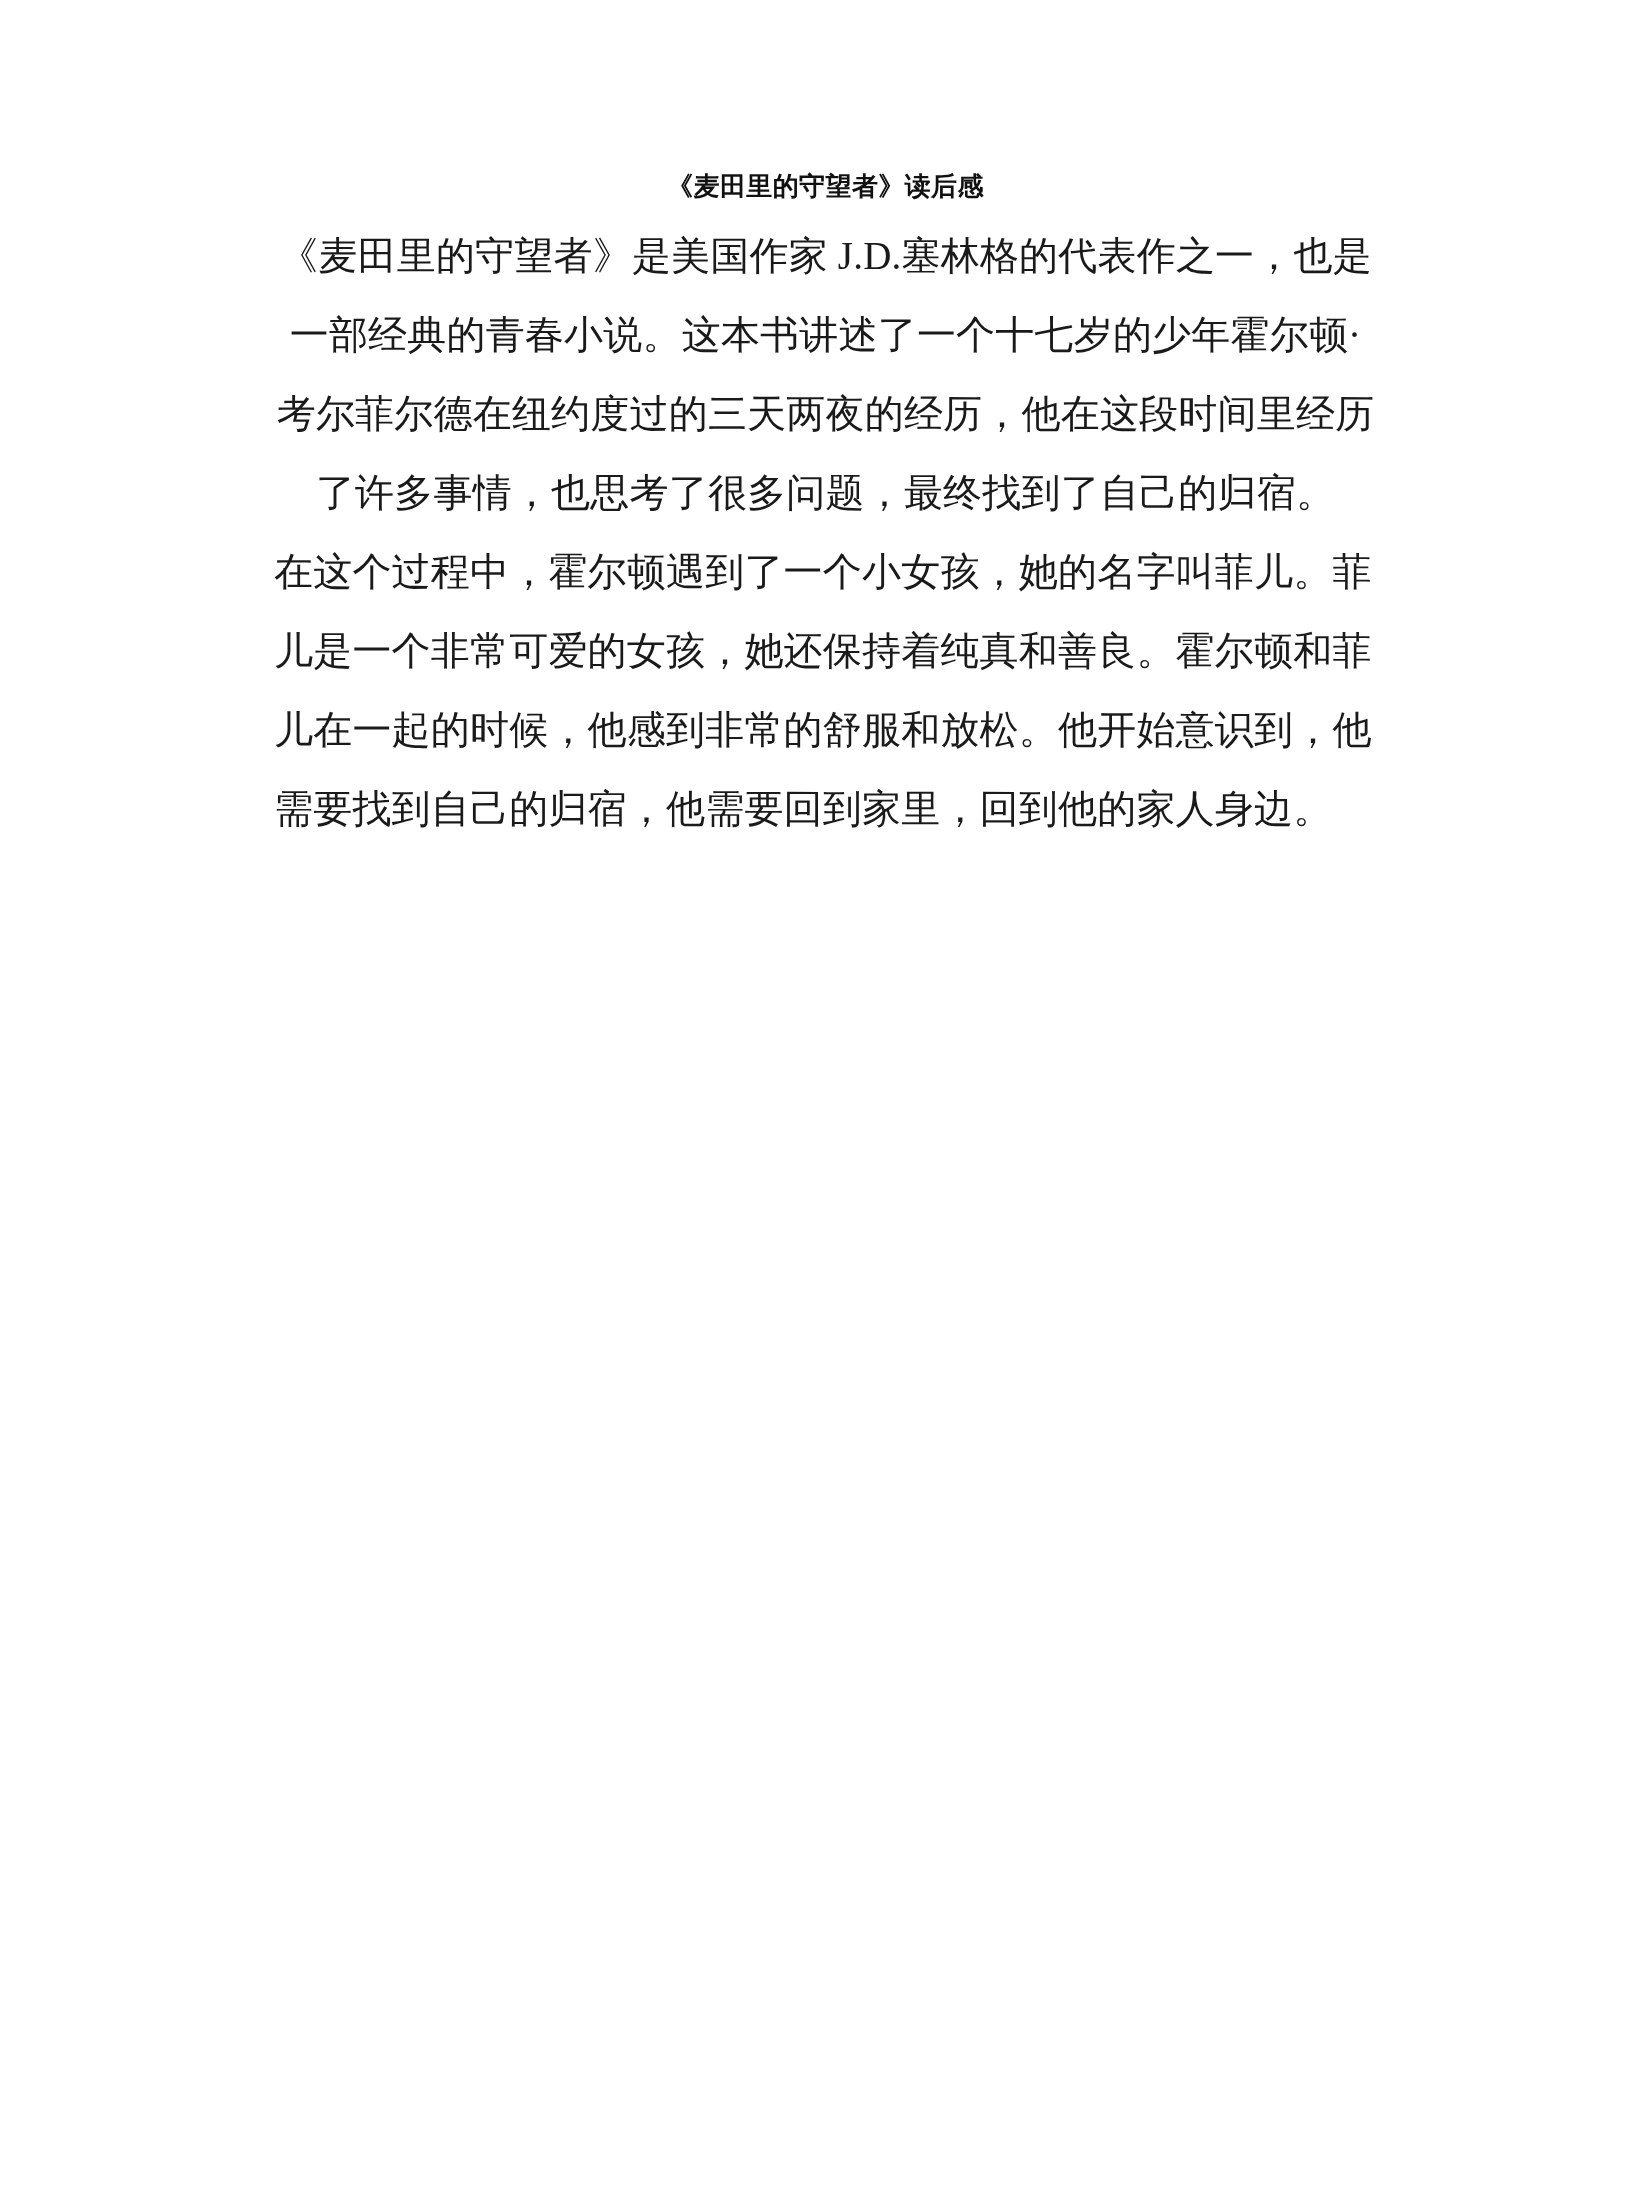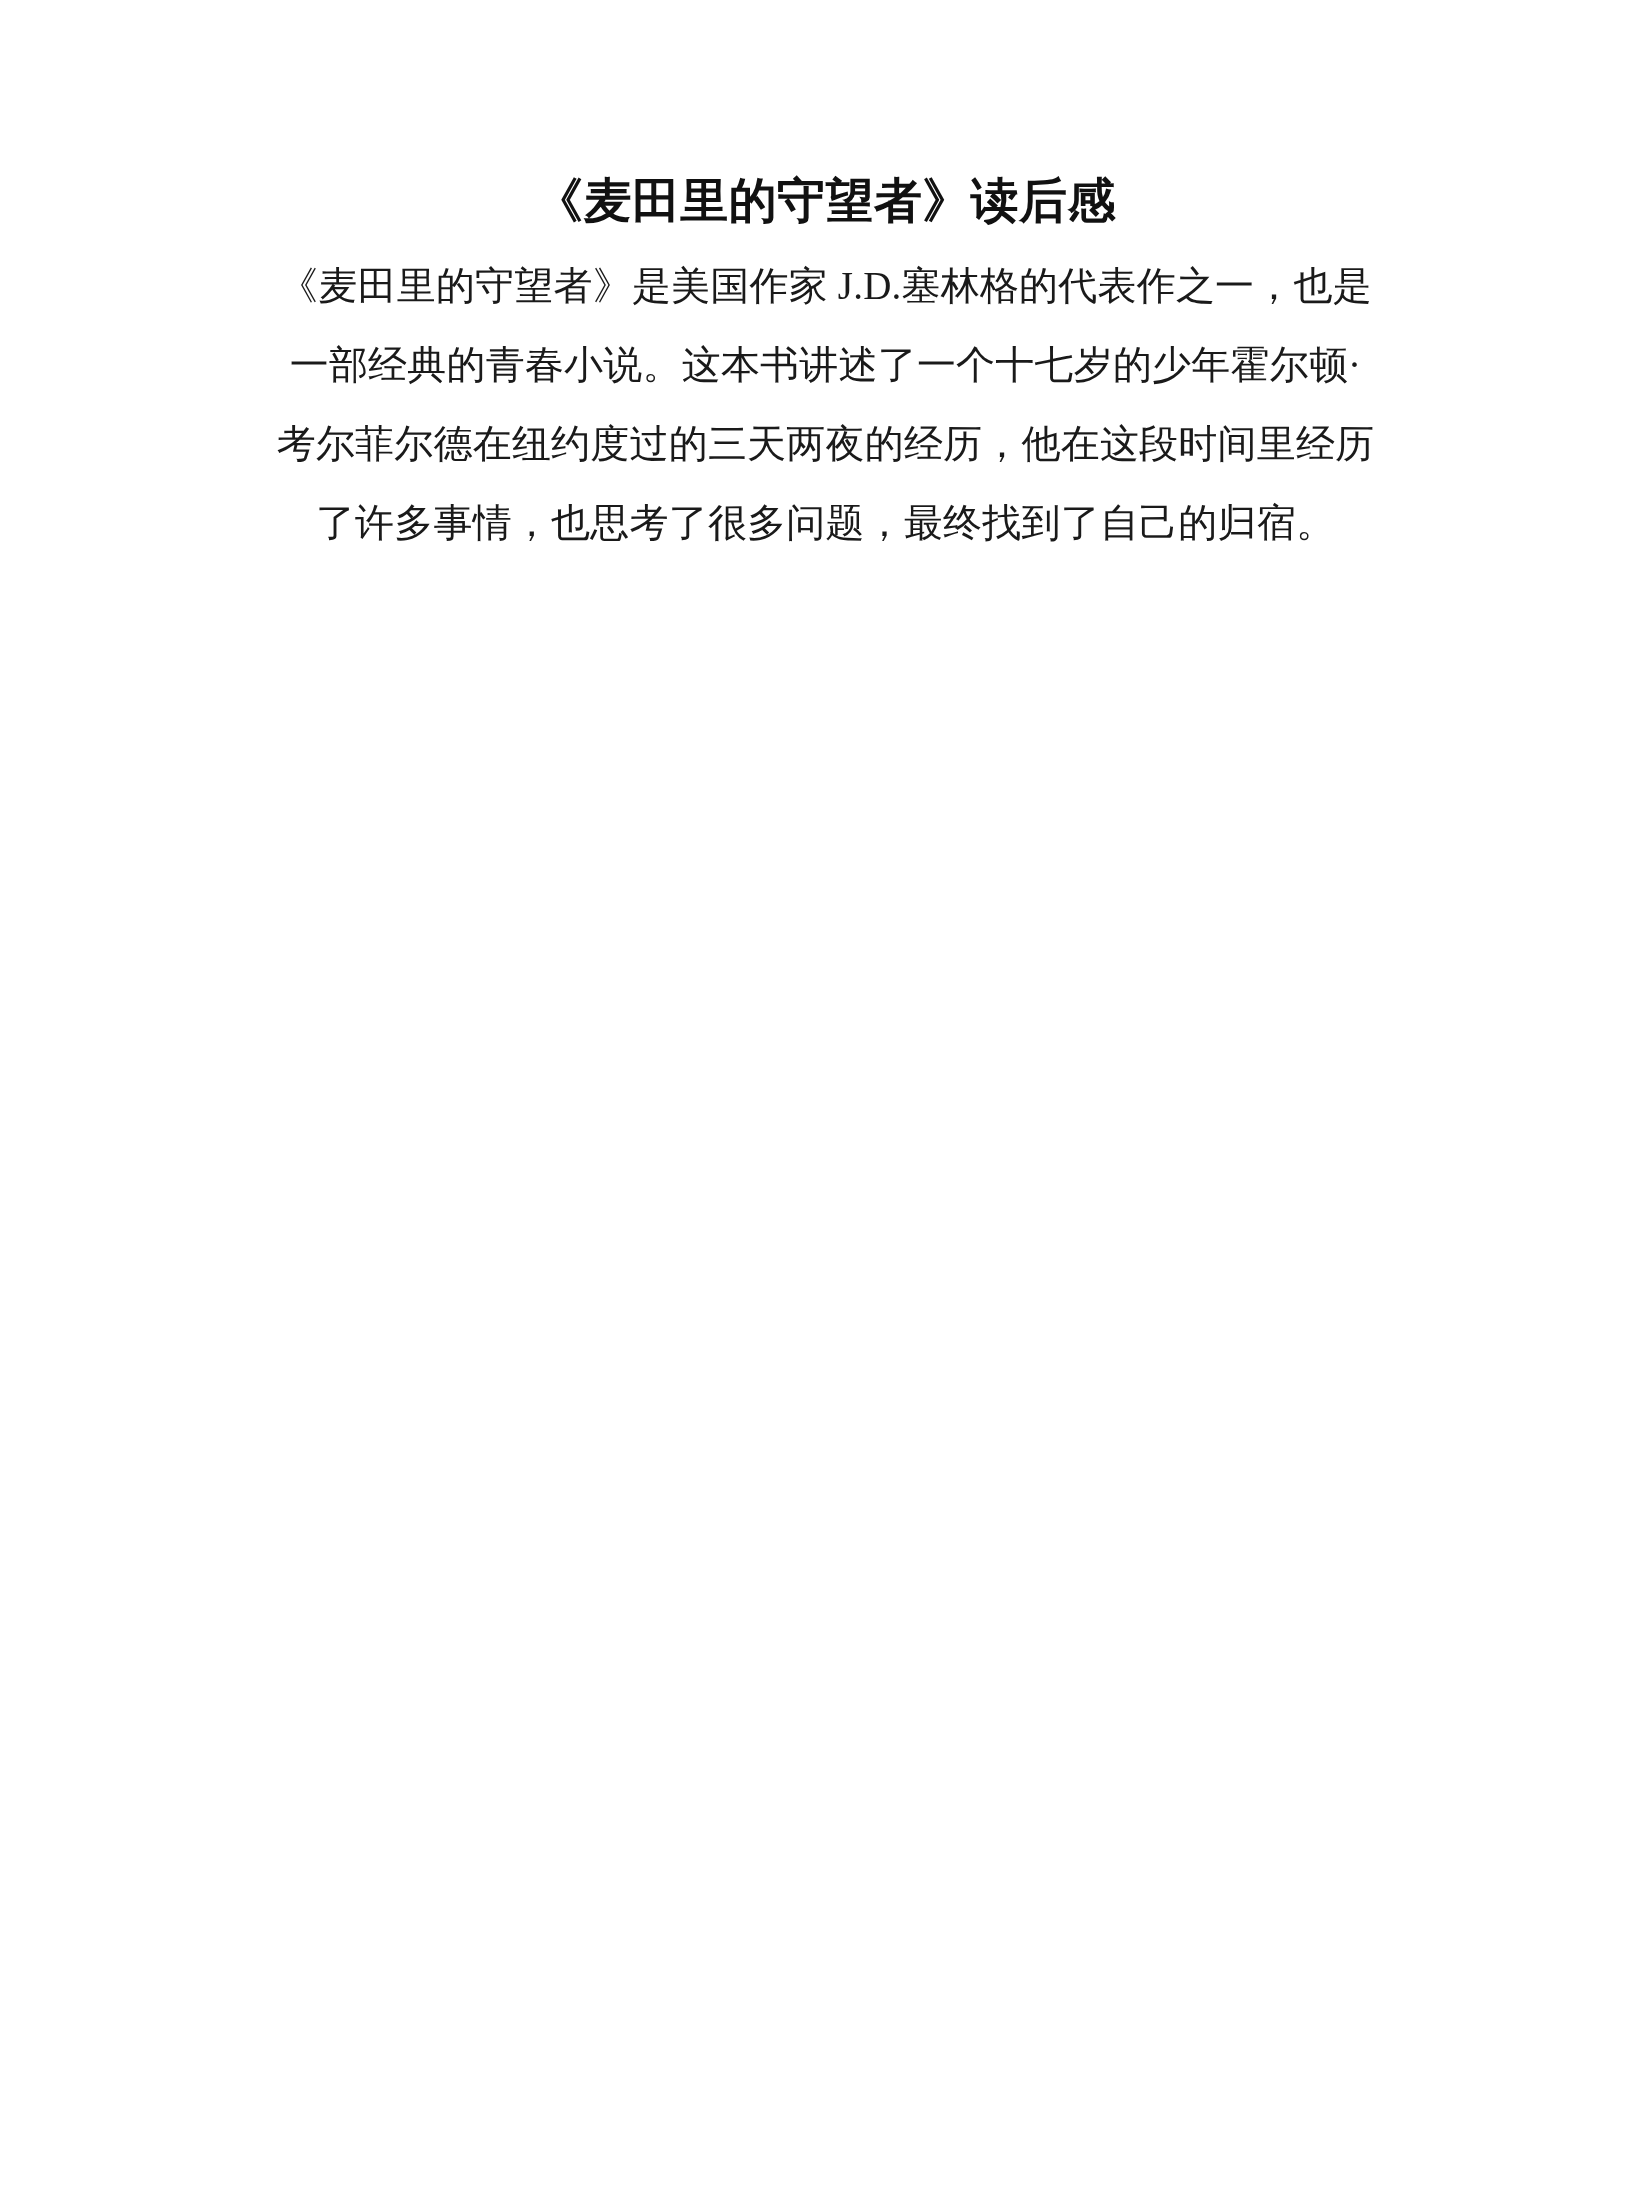--- a/index.html
+++ b/index.html
@@ -21,21 +21,21 @@
   }
 
   .doc-body {
     position: absolute;
     left: 274px;
     top: 169px;
     width: 1103px;
   }
 
   .doc-title {
-    font-size: 48px;
+    font-size: 26px;
     font-weight: bold;
     text-align: center;
     line-height: 1.35;
     letter-spacing: 0.4px;
     color: #111111;
     margin: 0 0 12px 0;
   }
 
   .para {
     font-size: 39px;
@@ -64,16 +64,17 @@
 
 <div class="page">
   <div class="doc-body">
 
     <h1 class="doc-title">《麦田里的守望者》读后感</h1>
 
     <p class="para centered">《麦田里的守望者》是美国作家 J.D.塞林格的代表作之一，也是一部经典的青春小说。这本书讲述了一个十七岁的少年霍尔顿·考尔菲尔德在纽约度过的三天两夜的经历，他在这段时间里经历了许多事情，也思考了很多问题，最终找到了自己的归宿。</p>
 
 
 
+    <p class="para left">在这个过程中，霍尔顿遇到了一个小女孩，她的名字叫菲儿。菲儿是一个非常可爱的女孩，她还保持着纯真和善良。霍尔顿和菲儿在一起的时候，他感到非常的舒服和放松。他开始意识到，他需要找到自己的归宿，他需要回到家里，回到他的家人身边。</p>
 
   </div>
 </div>
 
 
 </body></html>

